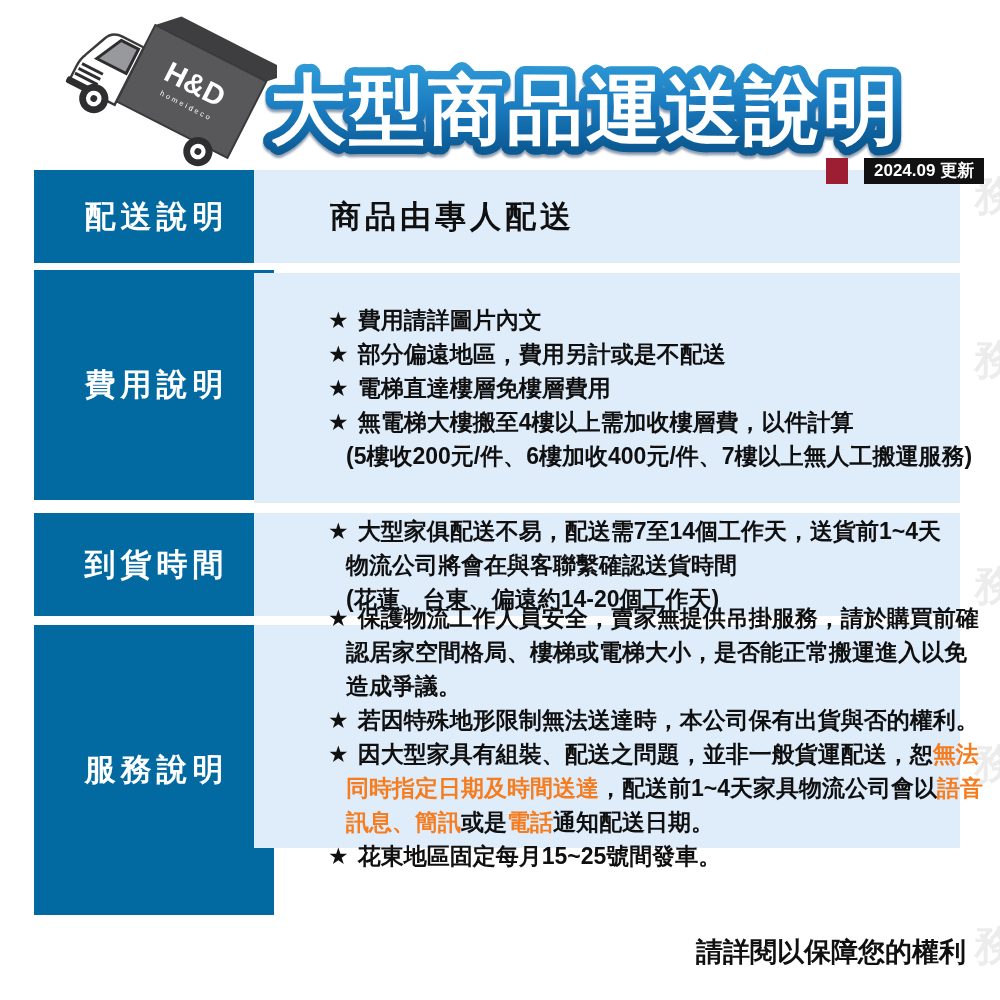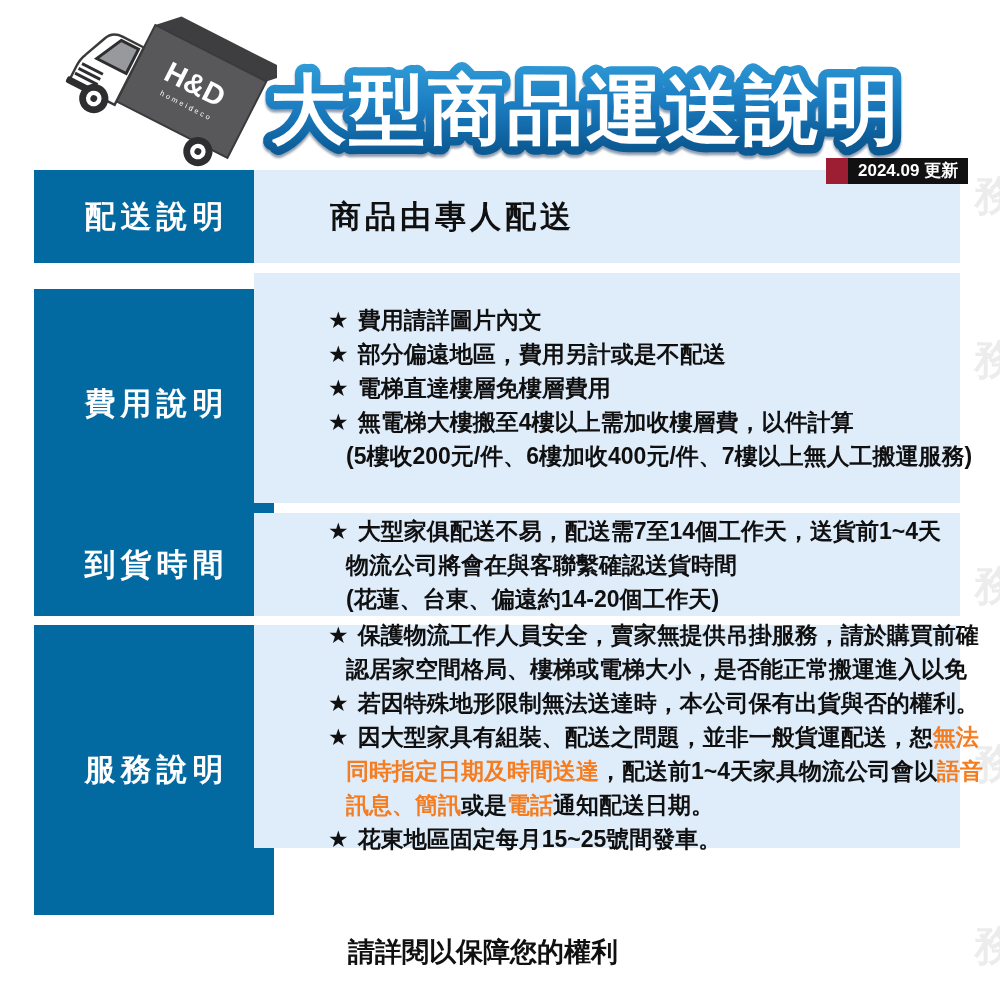--- a/index.html
+++ b/index.html
@@ -2,36 +2,36 @@
 <html><head>
 <meta charset="utf-8">
 <style>
   html,body{margin:0;padding:0;}
   body{font-family:"Liberation Sans","DejaVu Sans",sans-serif;}
   .canvas{position:relative;width:1000px;height:1000px;background:#ffffff;overflow:hidden;}
 
   
   .truck-svg{position:absolute;left:42px;top:10px;width:235px;height:185px;z-index:3;}
   .title-svg{position:absolute;left:262px;top:44px;width:648px;height:118px;z-index:2;}
-  .badge{position:absolute;left:826px;top:158px;height:26px;display:flex;align-items:stretch;z-index:4;}
+  .badge{position:absolute;left:826px;top:158px;height:26px;display:flex;align-items:stretch;z-index:4;gap:16px;}
   .badge-red{width:22px;background:#9d1d33;}
   .badge-text{background:#111111;color:#ffffff;font-size:17px;line-height:26px;padding:0 10px;font-weight:bold;white-space:nowrap;}
 
   
   .label-box{position:absolute;left:34px;width:240px;background:#0369a1;display:flex;align-items:center;justify-content:center;z-index:1;}
   .label-text{color:#ffffff;font-size:31px;font-weight:bold;letter-spacing:5px;text-indent:5px;}
   .content-box{position:absolute;left:254px;width:706px;background:#dfecfa;display:flex;flex-direction:column;justify-content:center;z-index:1;}
   .line{white-space:nowrap;line-height:34px;font-size:23px;font-weight:bold;color:#101010;padding-left:30px;margin-left:44px;}
   .line.cont{padding-left:48px;}
   .star{margin-right:9px;}
   .content-box.big .line{font-size:31px;letter-spacing:4px;padding-left:32px;line-height:40px;}
   .seg.orange{color:#f57c1f;}
 
   
-  .footer{position:absolute;top:934px;left:0;width:966px;text-align:center;font-size:27px;font-weight:bold;color:#101010;}
+  .footer{position:absolute;top:934px;left:0;width:966px;text-align:right;font-size:27px;font-weight:bold;color:#101010;}
 
   
   .wm{position:absolute;left:974px;color:#000;opacity:0.07;font-size:42px;font-weight:bold;z-index:0;}
 </style>
 </head>
 <body>
 
 <div class="canvas">
 
   <svg class="truck-svg" viewBox="0 0 240 190">
@@ -71,21 +71,21 @@
     <span class="badge-text">2024.09 更新</span>
   </div>
 
   <div id="info-table">
       <div class="label-box" style="top: 170px; height: 93px;">
         <span class="label-text">配送說明</span>
       </div>
       <div class="content-box big" style="top: 170px; height: 93px;">
         <div class="line"><span class="seg">商品由專人配送</span></div>
       </div>
-      <div class="label-box" style="top: 289px; height: 230px;">
+      <div class="label-box" style="top: 270px; height: 230px;">
         <span class="label-text">費用說明</span>
       </div>
       <div class="content-box" style="top: 273px; height: 230px;">
         <div class="line"><span class="star">★</span><span class="seg">費用請詳圖片內文</span></div>
         <div class="line"><span class="star">★</span><span class="seg">部分偏遠地區，費用另計或是不配送</span></div>
         <div class="line"><span class="star">★</span><span class="seg">電梯直達樓層免樓層費用</span></div>
         <div class="line"><span class="star">★</span><span class="seg">無電梯大樓搬至4樓以上需加收樓層費，以件計算</span></div>
         <div class="line cont"><span class="seg">(5樓收200元/件、6樓加收400元/件、7樓以上無人工搬運服務)</span></div>
       </div>
       <div class="label-box" style="top: 513px; height: 103px;">
@@ -95,20 +95,21 @@
         <div class="line"><span class="star">★</span><span class="seg">大型家俱配送不易，配送需7至14個工作天，送貨前1~4天</span></div>
         <div class="line cont"><span class="seg">物流公司將會在與客聯繫確認送貨時間</span></div>
         <div class="line cont"><span class="seg">(花蓮、台東、偏遠約14-20個工作天)</span></div>
       </div>
       <div class="label-box" style="top: 625px; height: 290px;">
         <span class="label-text">服務說明</span>
       </div>
       <div class="content-box" style="top: 625px; height: 223px;">
         <div class="line"><span class="star">★</span><span class="seg">保護物流工作人員安全，賣家無提供吊掛服務，請於購買前確</span></div>
         <div class="line cont"><span class="seg">認居家空間格局、樓梯或電梯大小，是否能正常搬運進入以免</span></div>
+        <div class="line cont"><span class="seg">造成爭議。</span></div>
         <div class="line"><span class="star">★</span><span class="seg">若因特殊地形限制無法送達時，本公司保有出貨與否的權利。</span></div>
         <div class="line"><span class="star">★</span><span class="seg">因大型家具有組裝、配送之問題，並非一般貨運配送，恕</span><span class="seg orange">無法</span></div>
         <div class="line cont"><span class="seg orange">同時指定日期及時間送達</span><span class="seg">，配送前1~4天家具物流公司會以</span><span class="seg orange">語音</span></div>
         <div class="line cont"><span class="seg orange">訊息、簡訊</span><span class="seg">或是</span><span class="seg orange">電話</span><span class="seg">通知配送日期。</span></div>
         <div class="line"><span class="star">★</span><span class="seg">花東地區固定每月15~25號間發車。</span></div>
       </div>
     </div>
 
   <div class="footer">請詳閱以保障您的權利</div>
 

